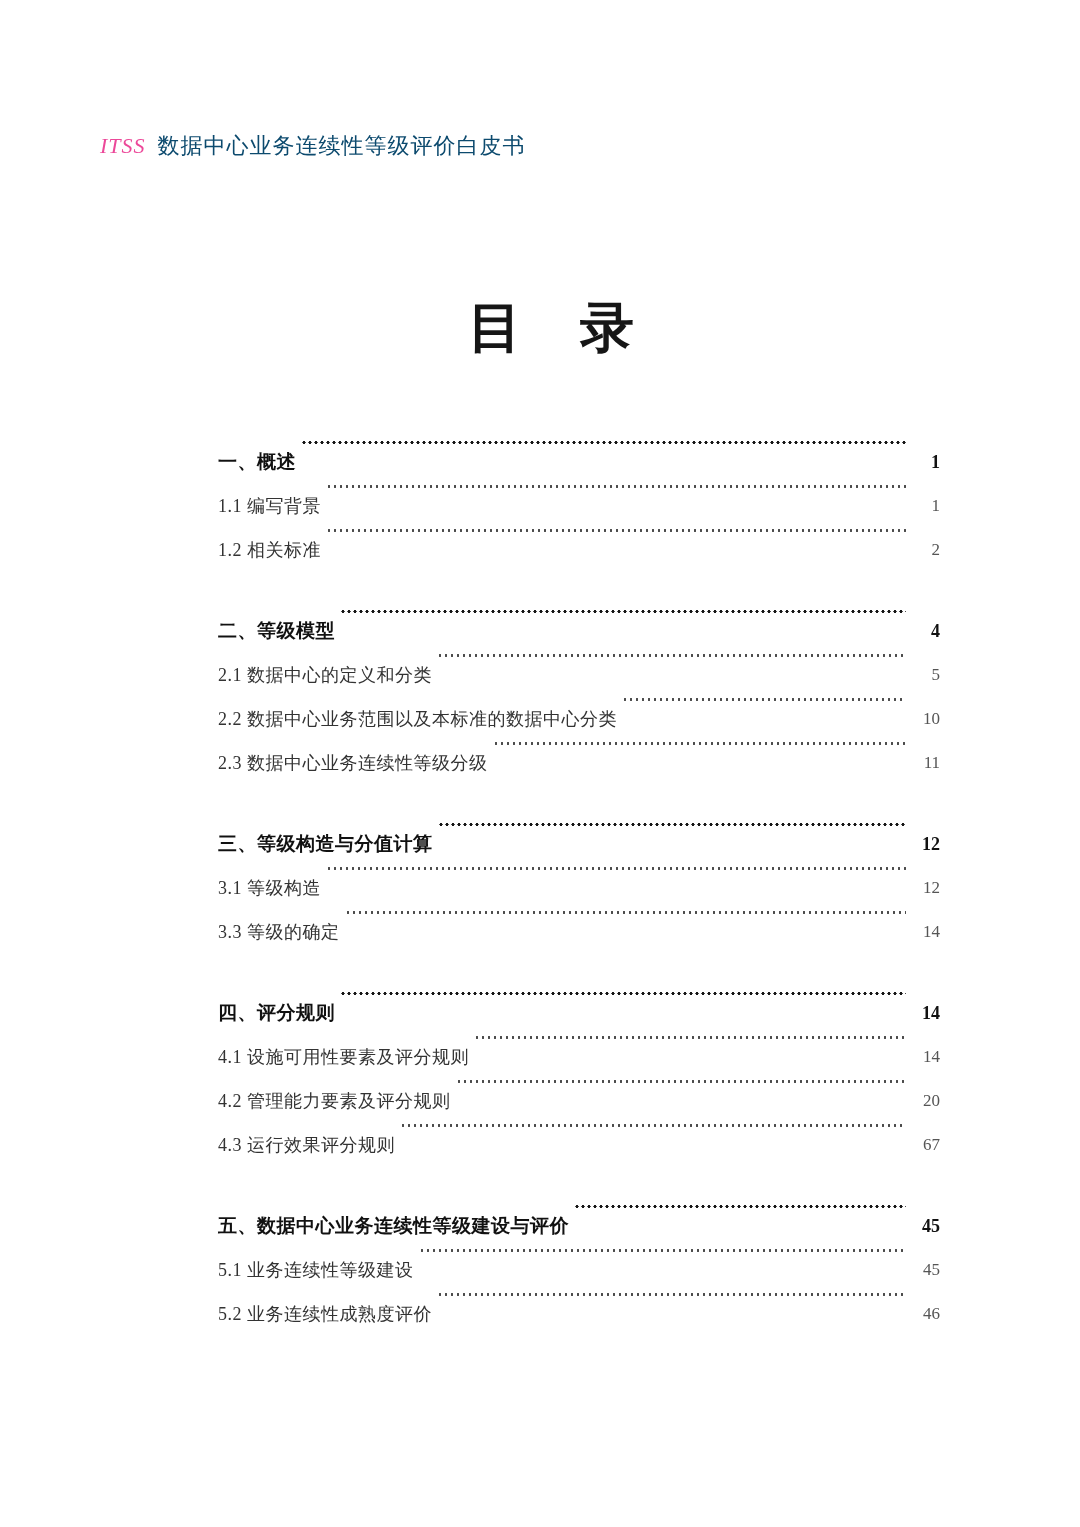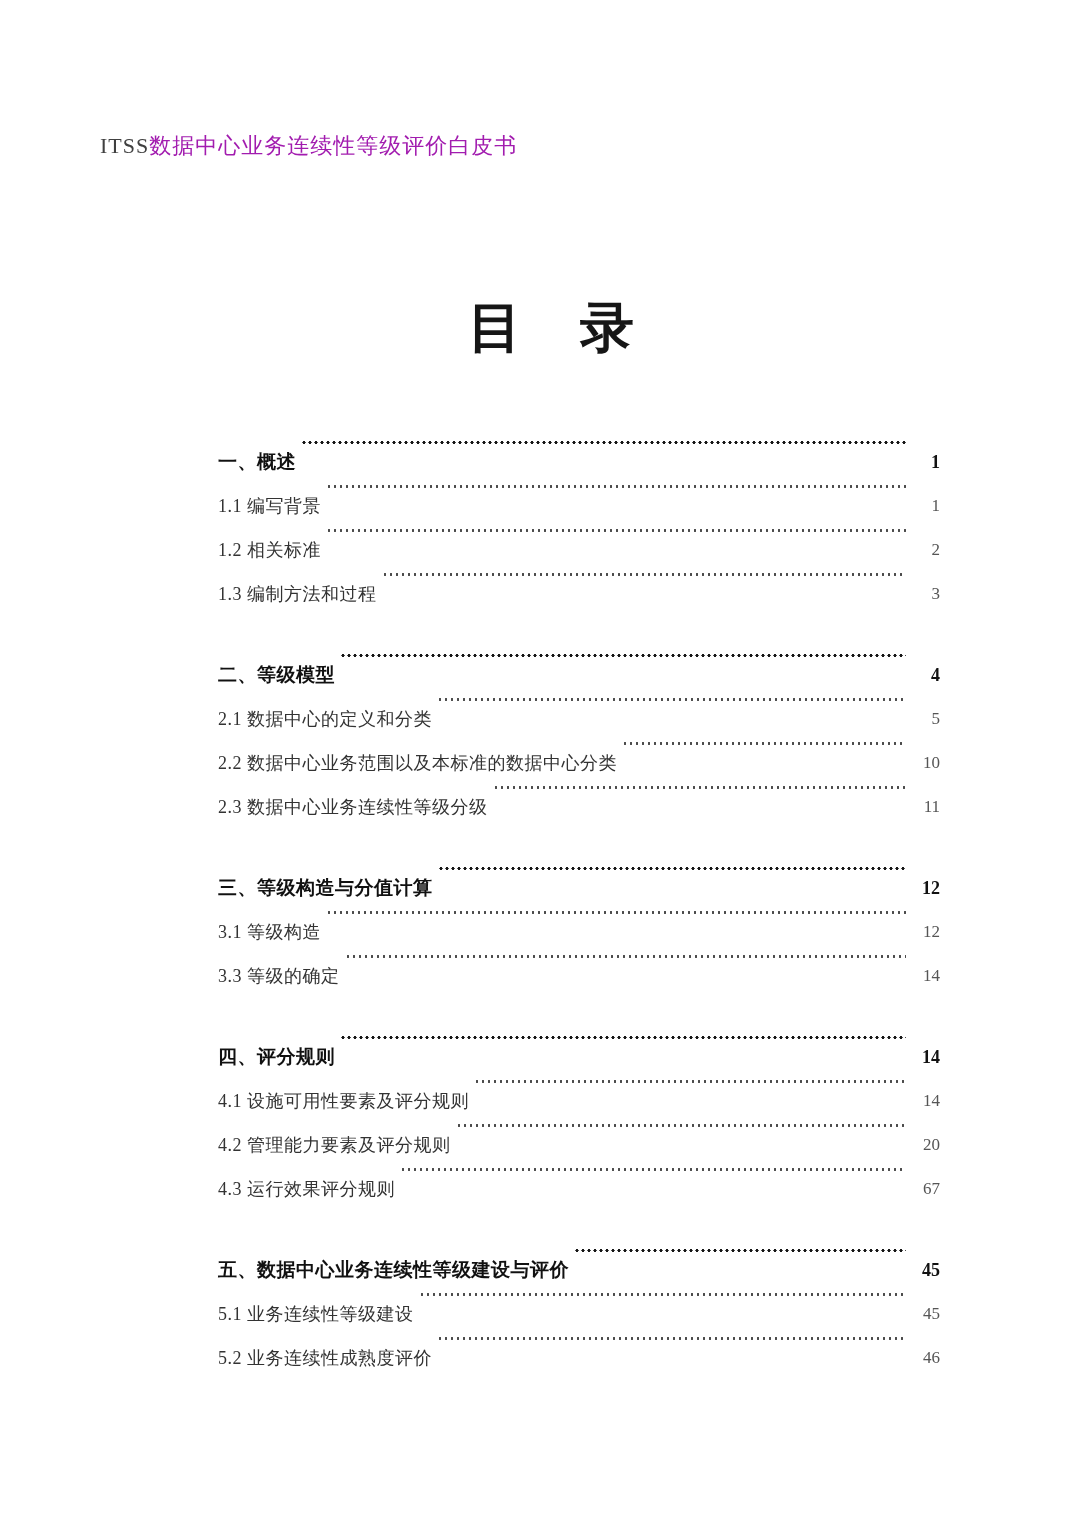--- a/index.html
+++ b/index.html
@@ -16,25 +16,26 @@
   }
   .doc-header {
     position: absolute;
     left: 100px;
     top: 131px;
     font-size: 22px;
     letter-spacing: 1px;
     white-space: nowrap;
   }
   .doc-header .brand {
-    color: #404040;
+    color: #ec4899;
+    font-style: italic;
   }
   .doc-header .header-rest {
-    color: #a21caf;
-    margin-left: 0;
+    color: #0c4a6e;
+    margin-left: 12px;
   }
   .doc-title {
     position: absolute;
     top: 292px;
     left: 12px;
     width: 100%;
     text-align: center;
     font-size: 54px;
     font-weight: bold;
     color: #161616;
@@ -111,25 +112,20 @@
     <div class="toc-row item">
       <span class="toc-label">1.1 编写背景</span>
       <span class="leader"></span>
       <span class="toc-page">1</span>
     </div>
     <div class="toc-row item">
       <span class="toc-label">1.2 相关标准</span>
       <span class="leader"></span>
       <span class="toc-page">2</span>
     </div>
-    <div class="toc-row item">
-      <span class="toc-label">1.3 编制方法和过程</span>
-      <span class="leader"></span>
-      <span class="toc-page">3</span>
-    </div>
   </div>
 
   <div class="toc-section">
     <div class="toc-row head">
       <span class="toc-label">二、等级模型</span>
       <span class="leader"></span>
       <span class="toc-page">4</span>
     </div>
     <div class="toc-row item">
       <span class="toc-label">2.1 数据中心的定义和分类</span>

